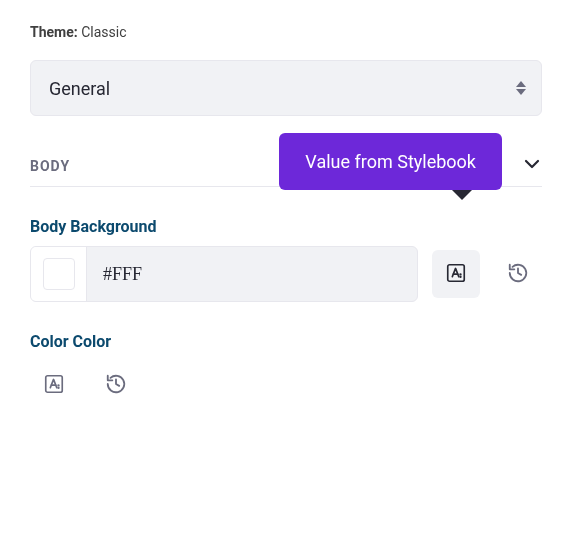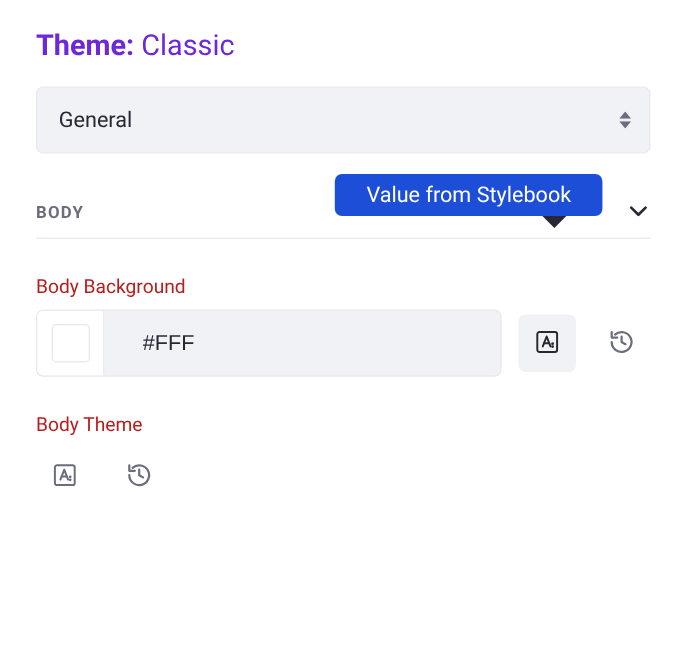--- a/index.html
+++ b/index.html
@@ -5,23 +5,23 @@
   * { box-sizing: border-box; margin: 0; padding: 0; }
   body {
     font-family: -apple-system, BlinkMacSystemFont, "Segoe UI", Roboto, Helvetica, Arial, sans-serif;
     background: #fff;
     width: 572px;
     height: 546px;
     padding: 24px 30px 30px 30px;
     color: #272833;
   }
   .theme-line {
-    font-size: 24px;
+    font-size: 14px;
     margin-bottom: 20px;
-    color: #6d28d9;
+    color: #404040;
   }
   .theme-line .label { font-weight: 700; }
   .theme-line .value { font-weight: 400; }
 
   .select-wrap {
     position: relative;
     width: 100%;
     margin-bottom: 38px;
   }
   .select-wrap select {
@@ -68,22 +68,22 @@
   }
   .section-header .chev {
     color: #272833;
   }
 
   .field {
     margin-bottom: 30px;
   }
   .field-label {
     font-size: 16px;
-    font-weight: 400;
-    color: #b91c1c;
+    font-weight: 700;
+    color: #0c4a6e;
     margin-bottom: 10px;
     display: block;
   }
   .field-row {
     display: flex;
     align-items: center;
     gap: 14px;
   }
   .input-group {
     display: flex;
@@ -110,24 +110,24 @@
     width: 32px;
     height: 32px;
     border: 1px solid #e7e7ed;
     border-radius: 4px;
   }
   .text-input {
     flex: 1;
     height: 100%;
     border: none;
     background: transparent;
-    padding: 0 32px;
+    padding: 0 16px;
     font-size: 18px;
     color: #272833;
-    font-family: Liberation Sans, sans-serif;
+    font-family: Liberation Serif, serif;
   }
 
   .icon-btn {
     width: 48px;
     height: 48px;
     border-radius: 6px;
     border: none;
     background: transparent;
     display: flex;
     align-items: center;
@@ -135,24 +135,24 @@
     cursor: pointer;
     color: #6b6c7e;
   }
   .icon-btn.source-active {
     background: #f1f2f5;
     color: #272833;
   }
 
   .tooltip {
     position: absolute;
-    background: #1d4ed8;
+    background: #6d28d9;
     color: #fff;
     font-size: 18px;
-    padding: 7px 26px;
+    padding: 18px 26px;
     border-radius: 6px;
     white-space: nowrap;
     z-index: 10;
   }
   .tooltip::after {
     content: "";
     position: absolute;
     width: 0; height: 0;
     border-left: 10px solid transparent;
     border-right: 10px solid transparent;
@@ -223,21 +223,21 @@
         </span>
       </button>
     </div>
 
     <div class="tooltip" id="tt" style="top:-84px; right:40px;">
       <span>Value from Stylebook</span>
     </div>
   </div>
 
   <div class="field">
-    <label class="field-label">Body Theme</label>
+    <label class="field-label">Color Color</label>
     <div class="field-row">
       <button class="icon-btn">
         <span>
           <svg width="22" height="22" viewBox="0 0 24 24" fill="none" stroke="currentColor" stroke-width="1.8" stroke-linejoin="round">
             <rect x="3" y="3" width="18" height="18" rx="2"></rect>
             <path d="M8 16 L11.5 7 L15 16" stroke-linecap="round"></path>
             <path d="M9.2 13.2 L13.8 13.2" stroke-linecap="round"></path>
             <path d="M15.6 13.5 a1.3 1.3 0 1 0 2.6 0 a1.3 1.3 0 1 0 -2.6 0" fill="currentColor" stroke="none"></path>
             <path d="M15.6 16.2 a1.3 1.3 0 1 0 2.6 0 a1.3 1.3 0 1 0 -2.6 0" fill="currentColor" stroke="none"></path>
           </svg>

